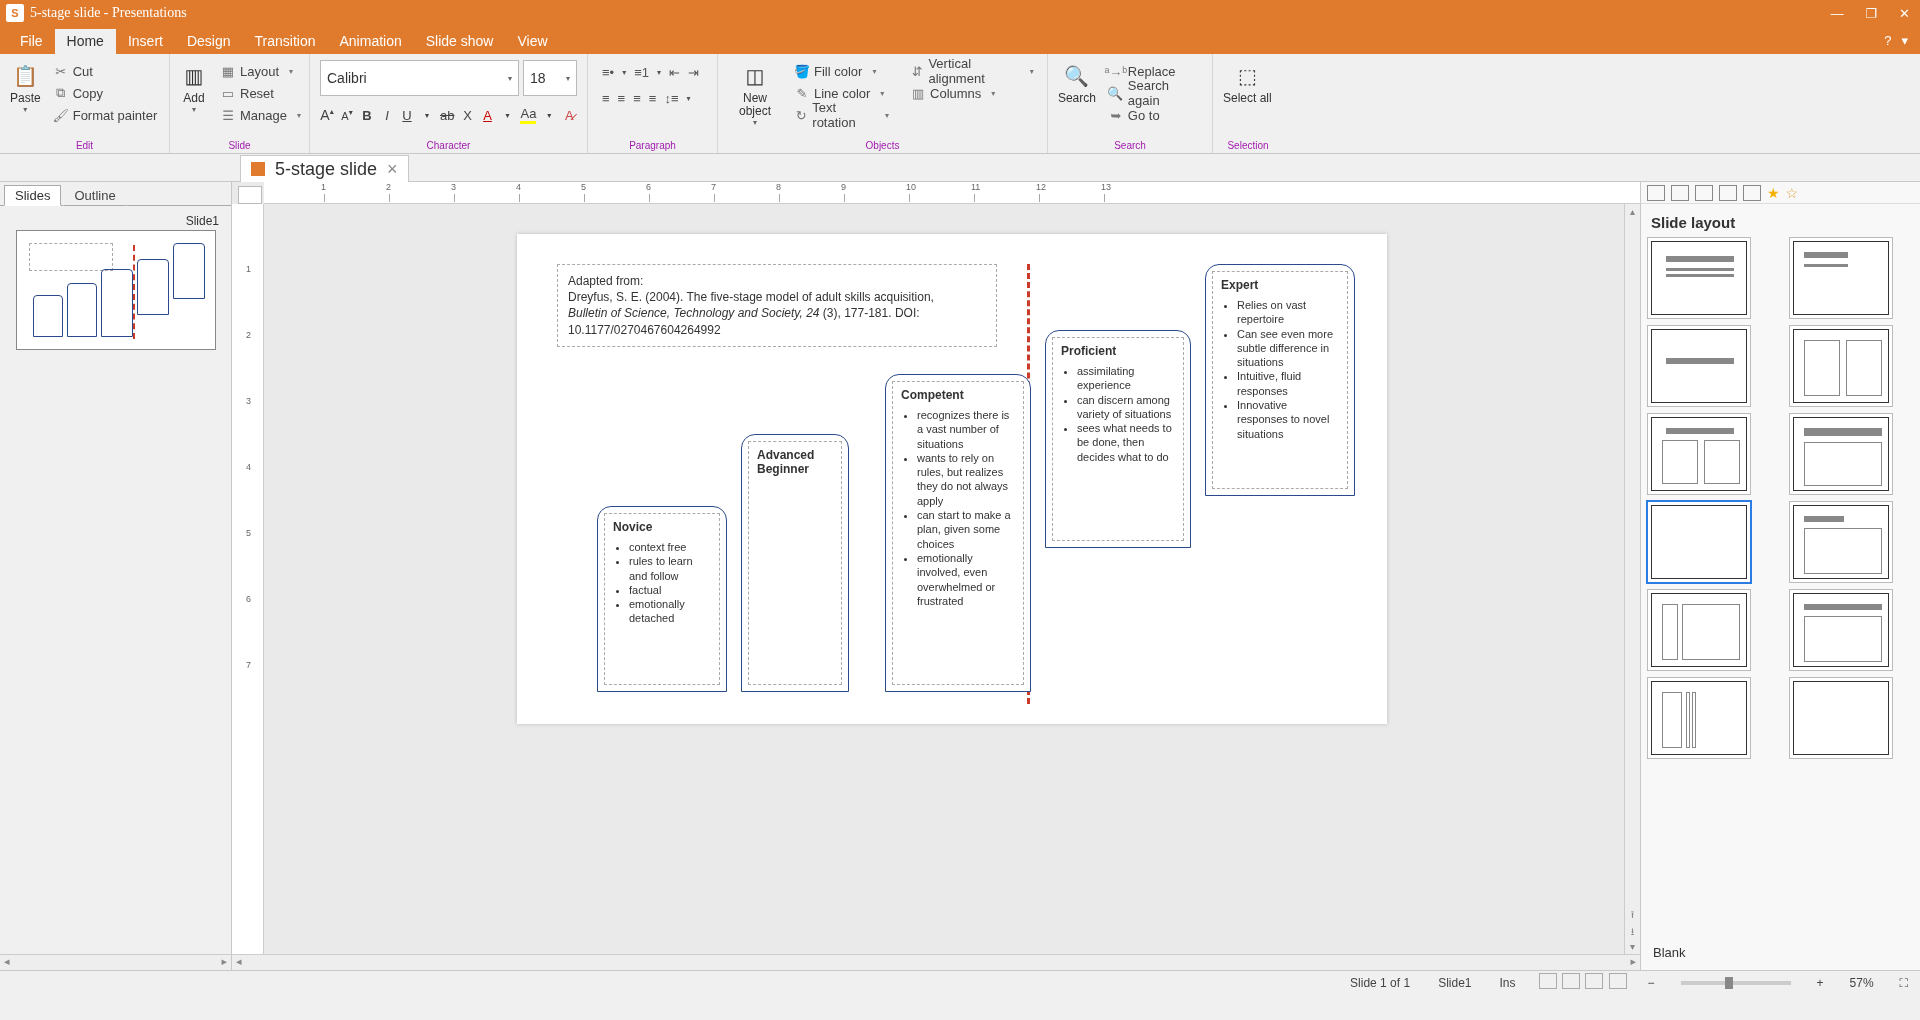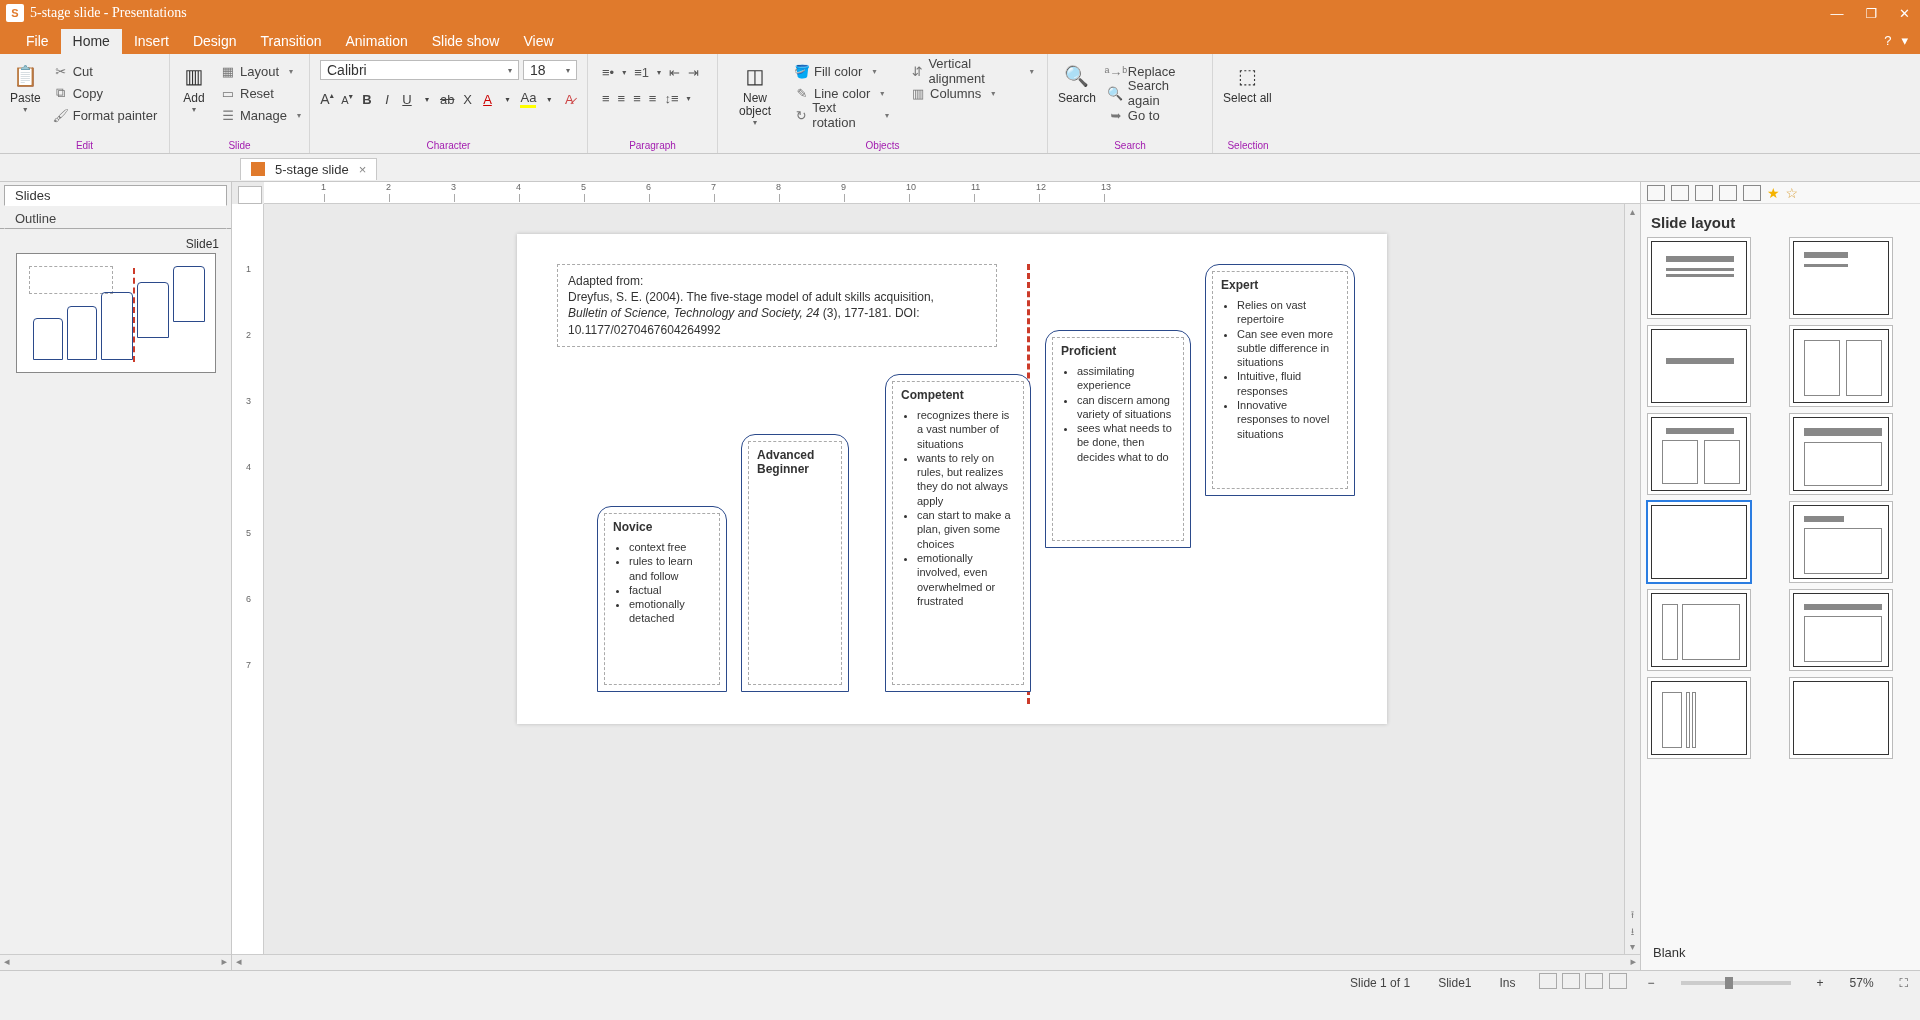--- a/index.html
+++ b/index.html
@@ -6,62 +6,62 @@
 body { background: #f0f0f0; overflow: hidden; width: 1920px; height: 1020px; font-size: 13px; color: #333; user-select: none; }
 
 
 .titlebar { height: 26px; background: #e07a2c; color: #fff; display: flex; align-items: center; padding: 0 6px; }
 .titlebar .app-icon { width: 18px; height: 18px; background: #fff; color: #e07a2c; display: inline-flex; align-items: center; justify-content: center; font-weight: bold; font-size: 11px; margin-right: 6px; border-radius: 2px; }
 .titlebar .title { font-size: 14px; font-family: Liberation Serif, serif; }
 .titlebar .win-controls { margin-left: auto; display: flex; gap: 14px; font-size: 13px; }
 .titlebar .win-controls span { cursor: pointer; padding: 0 4px; }
 
 
-.menubar { height: 28px; background: #e07a2c; display: flex; align-items: flex-end; padding-left: 14px; }
+.menubar { height: 28px; background: #e07a2c; display: flex; align-items: flex-end; padding-left: 8px; }
 .menubar .tab { padding: 4px 12px 5px; color: #fff; font-size: 14px; cursor: pointer; }
 .menubar .tab.file { background: transparent; }
 .menubar .tab.active { background: #f0f0f0; color: #333; }
 .menubar .help { margin-left: auto; color: #fff; padding: 0 12px 6px 0; font-size: 13px; display: flex; gap: 10px; }
 
 
 .ribbon { height: 100px; background: #f0f0f0; display: flex; border-bottom: 1px solid #c8c8c8; }
 .rgroup { border-right: 1px solid #d6d6d6; display: flex; flex-direction: column; padding: 2px 4px 0; }
 .rgroup .body { flex: 1; display: flex; align-items: flex-start; gap: 2px; padding-top: 4px; }
 .rgroup .label { text-align: center; font-size: 10px; color: #a21caf; padding: 2px 0; }
 .big-btn { display: flex; flex-direction: column; align-items: center; padding: 2px 6px; cursor: pointer; min-width: 40px; }
 .big-btn .ic { width: 28px; height: 28px; display: flex; align-items: center; justify-content: center; font-size: 20px; }
 .big-btn .txt { font-size: 12px; text-align: center; line-height: 13px; margin-top: 2px; }
 .big-btn .dd { font-size: 8px; color: #666; }
 .small-row { display: flex; align-items: center; gap: 4px; padding: 2px 4px; cursor: pointer; font-size: 13px; color: #444; height: 22px; }
 .small-row .ic { width: 16px; display: inline-flex; justify-content: center; color: #777; font-size: 13px; }
 .col { display: flex; flex-direction: column; }
-.font-box { border: 1px solid #bbb; background: #fff; height: 20px; padding: 2px 6px; font-size: 14px; display: flex; align-items: center; justify-content: space-between; }
+.font-box { border: 1px solid #bbb; background: #fff; height: 36px; padding: 2px 6px; font-size: 14px; display: flex; align-items: center; justify-content: space-between; }
 .font-box .dd { font-size: 8px; color: #666; cursor: pointer; }
 .char-btns { display: flex; gap: 6px; align-items: center; margin-top: 8px; }
 .char-btns span { cursor: pointer; font-size: 13px; color: #444; min-width: 14px; text-align: center; }
 .para-row { display: flex; gap: 8px; align-items: center; height: 24px; padding: 0 6px;}
 .para-row span { cursor: pointer; font-size: 13px; color: #555; }
 
 
 .qat { height: 28px; background: #f0f0f0; border-bottom: 1px solid #c8c8c8; display: flex; align-items: center; gap: 6px; padding: 0 6px; }
 .qat span { cursor: pointer; color: #666; font-size: 13px; }
 .qat .divider { width: 1px; height: 18px; background: #ccc; margin: 0 2px; }
 
 
 .doctabs { height: 26px; background: #f0f0f0; border-bottom: 1px solid #c8c8c8; display: flex; align-items: center; }
-.doctabs .tab { position: absolute; left: 240px; display: flex; align-items: center; gap: 10px; padding: 3px 10px; background: #fff; border: 1px solid #c8c8c8; border-bottom: none; font-size: 13px; }
+.doctabs .tab { position: absolute; left: 240px; display: flex; align-items: center; gap: 10px; padding: 3px 10px; background: #fff; border: 1px solid #c8c8c8; border-bottom: none; font-size: 18px; }
 .doctabs .tab .ic { width: 14px; height: 14px; background: #e07a2c; display: inline-block; }
 .doctabs .tab .close { cursor: pointer; color: #888; }
 
 
 .main { display: flex; height: 788px; position: relative; }
 
 
 .slides-panel { width: 232px; background: #f0f0f0; border-right: 1px solid #c8c8c8; display: flex; flex-direction: column; }
-.slides-panel .tabs { display: flex; padding: 2px 4px 0; gap: 2px; flex-direction: column; }
+.slides-panel .tabs { display: flex; padding: 2px 4px 0; gap: 2px; }
 .slides-panel .tabs .pt { padding: 2px 10px; border: 1px solid #aaa; background: #fff; font-size: 13px; cursor: pointer; border-bottom: 1px solid #fff; position: relative; top: 1px; z-index: 2;}
 .slides-panel .tabs .pt.inactive { background: #f0f0f0; border-color: transparent; color: #444; border-bottom: 1px solid #aaa; z-index:1;}
 .slides-panel .thumbs { flex: 1; border-top: 1px solid #aaa; padding: 8px; overflow: auto; background: #f0f0f0;}
 .thumb-wrap { text-align: right; }
 .thumb-wrap .name { font-size: 12px; padding-right: 4px; margin-bottom: 2px; }
 .thumb { width: 200px; height: 120px; background: #fff; border: 1px solid #888; margin: 0 auto; cursor: pointer; position: relative; }
 .slides-panel .sb { height: 16px; background: #eee; border-top: 1px solid #ccc; display: flex; justify-content: space-between; padding: 0 4px; color: #888; font-size: 11px;}
 
 
 .editor { flex: 1; display: flex; flex-direction: column; background: #eaeaea; position: relative; }

